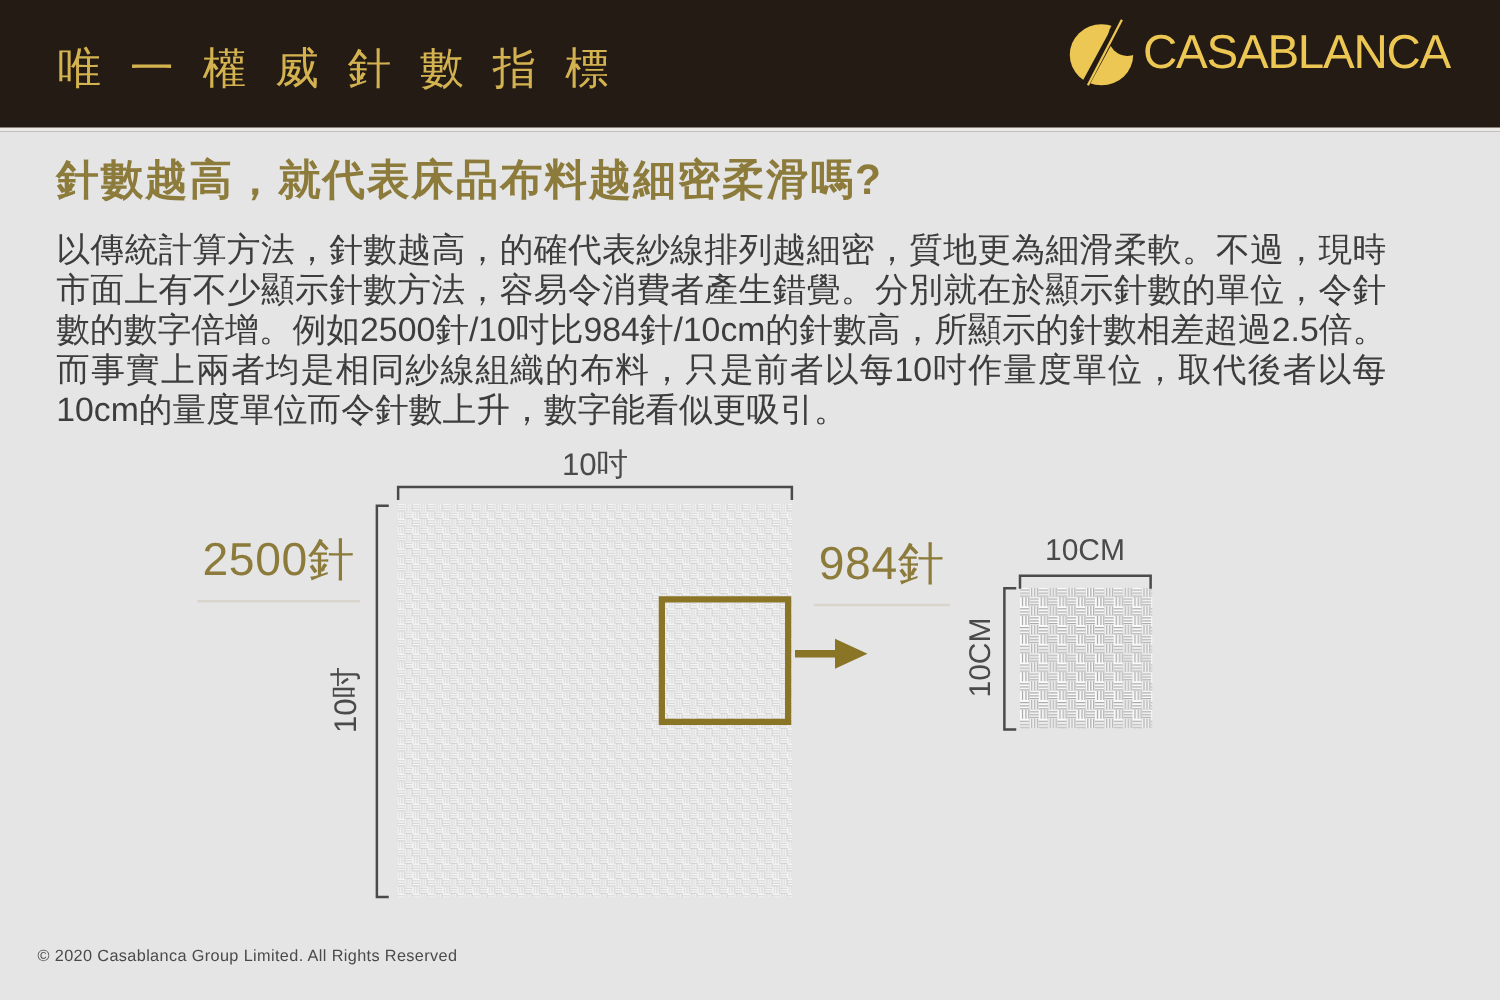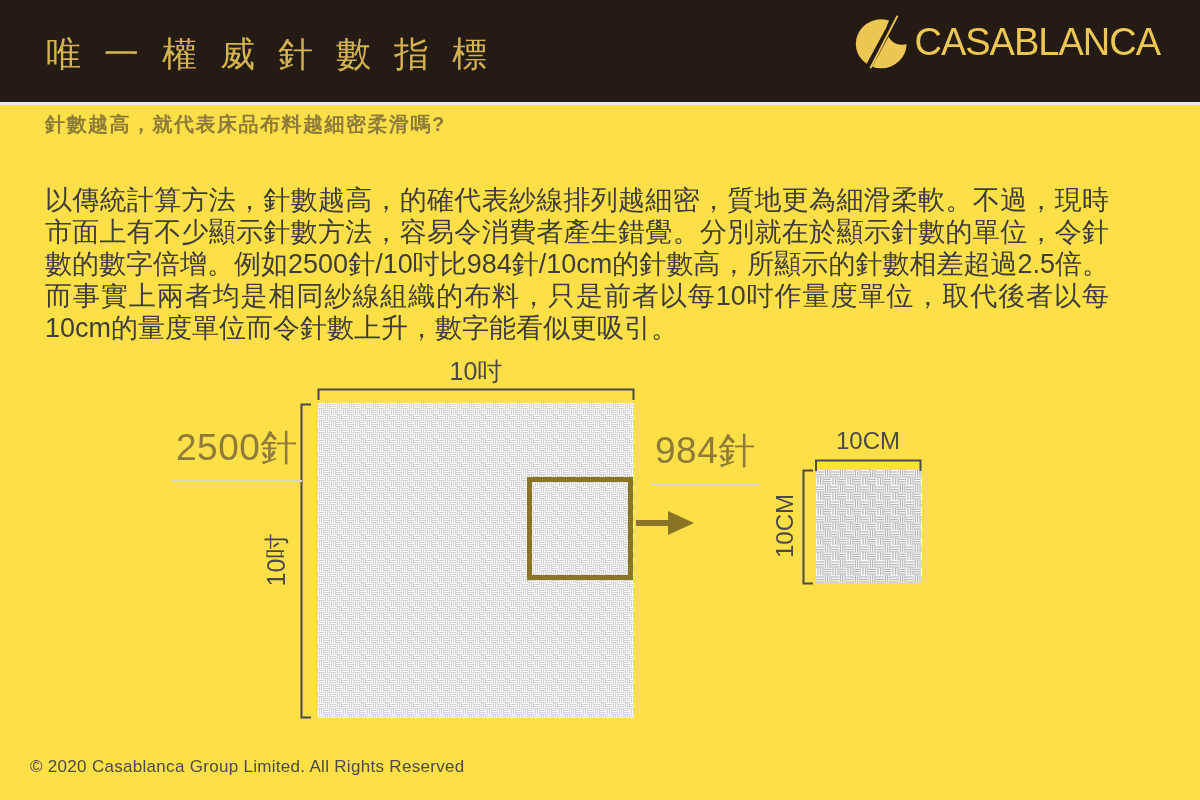--- a/index.html
+++ b/index.html
@@ -1,56 +1,56 @@
 <!DOCTYPE html>
 <html><head>
 <meta charset="utf-8">
 <style>
   * { margin:0; padding:0; box-sizing:border-box; }
   html,body { width:1200px; height:800px; background:#ffffff; }
   body { font-family:"Liberation Sans","DejaVu Sans",sans-serif; }
-  .slide { position:relative; width:1200px; height:800px; background:#fde047; overflow:hidden; }
+  .slide { position:relative; width:1200px; height:800px; background:#e5e5e5; overflow:hidden; }
 
   
   .header { position:absolute; left:0; top:0; width:1200px; height:105px;
             background:#251b15; border-bottom:3px solid #eceae7; }
   .header-title { position:absolute; left:46px; top:31px; font-size:35px; font-weight:500;
                   color:#d3b250; letter-spacing:23px; white-space:nowrap; }
   .logo { position:absolute; right:40px; top:10px; text-align:right; }
   .logo-row { display:flex; align-items:center; justify-content:center; }
   .logo-icon { width:58px; height:64px; margin-right:2px; flex:0 0 auto; }
   .brand { font-size:38px; letter-spacing:-1px; color:#ecc753; font-weight:500; white-space:nowrap; }
   .brand-cn { font-size:26px; letter-spacing:4px; color:#ecc753; margin-top:-6px; white-space:nowrap; }
   .reg { font-size:10px; vertical-align:super; letter-spacing:0; }
 
   
-  .heading { position:absolute; left:45px; top:111px; font-size:20px; font-weight:bold;
+  .heading { position:absolute; left:45px; top:121px; font-size:34px; font-weight:bold;
              color:#8c7b3b; letter-spacing:1.5px;text-align:right; }
   .paragraph { position:absolute; left:45px; top:184px; width:1064px; font-size:27px;
                line-height:32px; color:#3d3d3d; text-align:justify; letter-spacing:0; }
 
   
   .swatch { position:absolute; }
   .swatch-large { left:318px; top:403px; width:316px; height:315px; }
   .swatch-small { left:816px; top:470px; width:106px; height:113px; }
   .overlay-svg { position:absolute; left:0; top:350px; width:1200px; height:400px; pointer-events:none; }
 
   .dim-label { position:absolute; font-size:25px; color:#4a4a4a; text-align:center; white-space:nowrap; }
   .dim-label.rot { transform:rotate(-90deg); transform-origin:center center; }
   .count-label { position:absolute; font-size:37px; color:#8c7b3b; letter-spacing:0.5px;
                  padding:0 4px 7px 4px; border-bottom:2px solid #d9d5cc; white-space:nowrap; }
-  .label-2500 { left:172px; top:423px; }
+  .label-2500 { left:158px; top:423px; }
   .label-984  { left:651px; top:426px; }
   .label-10in-top { left:418px; top:355px; width:116px; }
   .label-10in-left { left:213px; top:547px; width:120px; height:26px; }
   .label-10cm-top { left:814px; top:427px; width:108px; font-size:24px; }
   .label-10cm-left { left:724px; top:513px; width:120px; height:26px; font-size:24px; }
 
   
-  .footer { position:absolute; left:30px; top:757px; font-size:17px; color:#4a4a4a; letter-spacing:0.3px; }
+  .footer { position:absolute; left:30px; top:757px; font-size:13px; color:#4a4a4a; letter-spacing:0.3px; }
 </style>
 </head>
 <body>
 
 <div class="slide">
 
   <div class="header">
     <div class="header-title">唯一權威針數指標</div>
     <div class="logo">
       <div class="logo-row">

